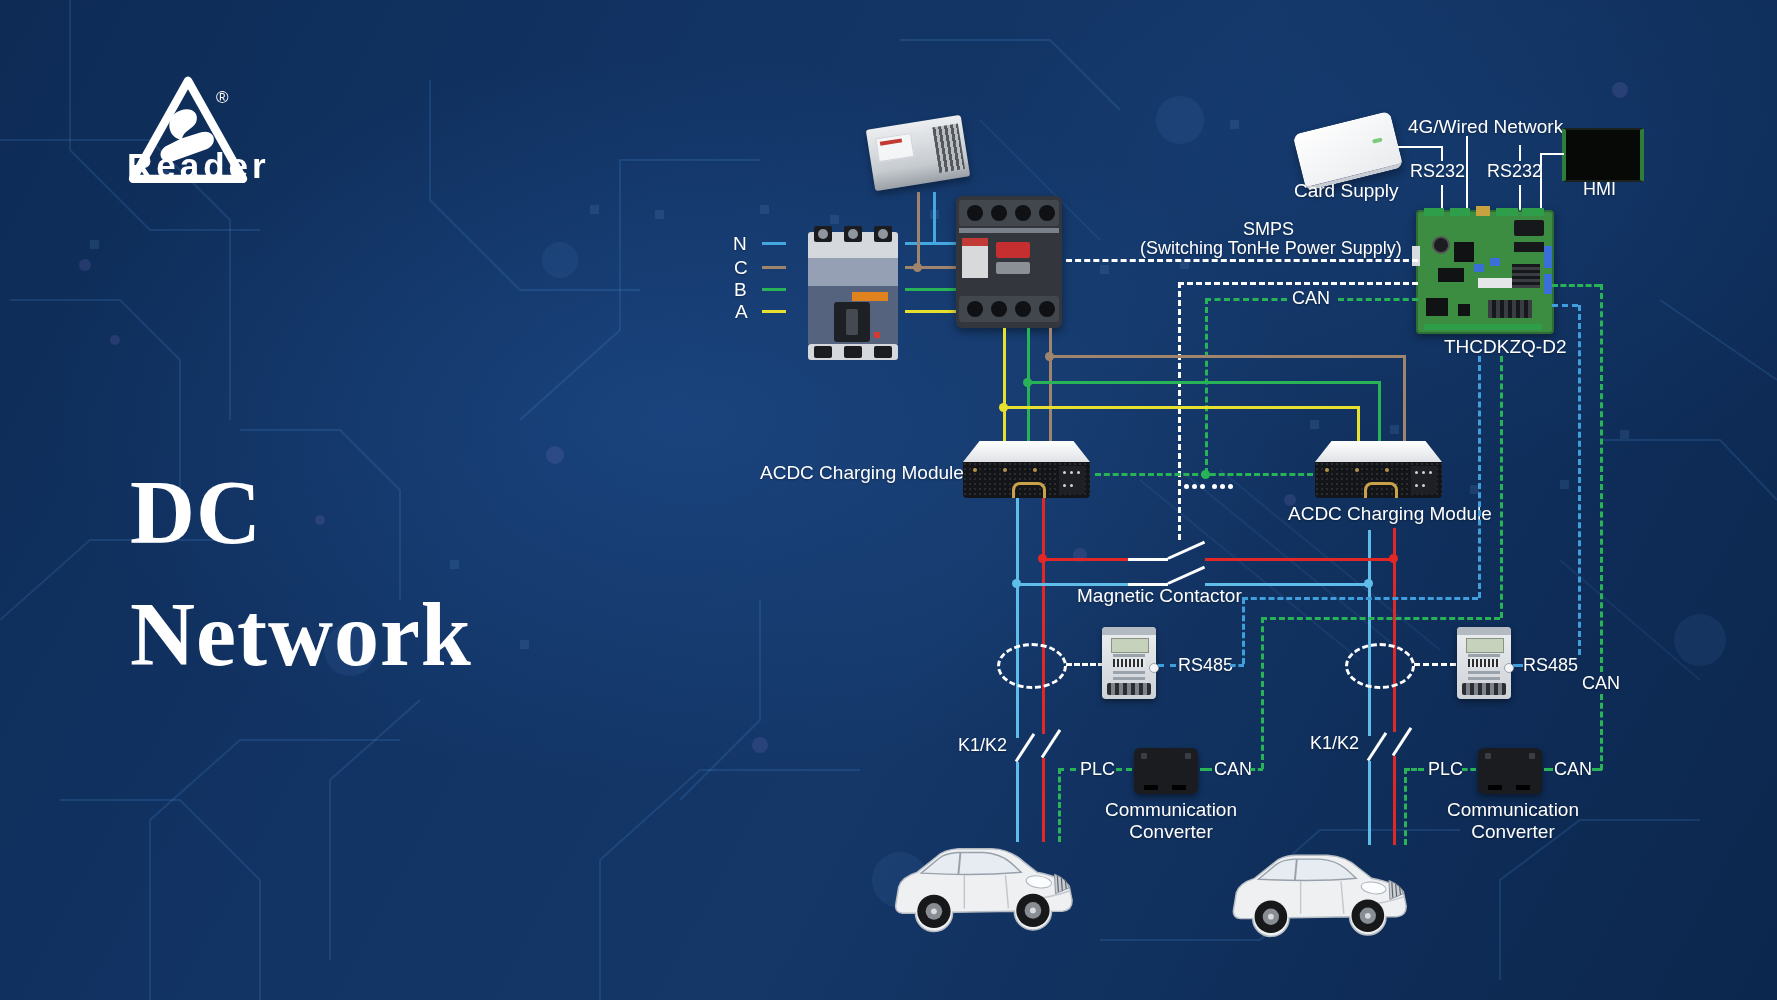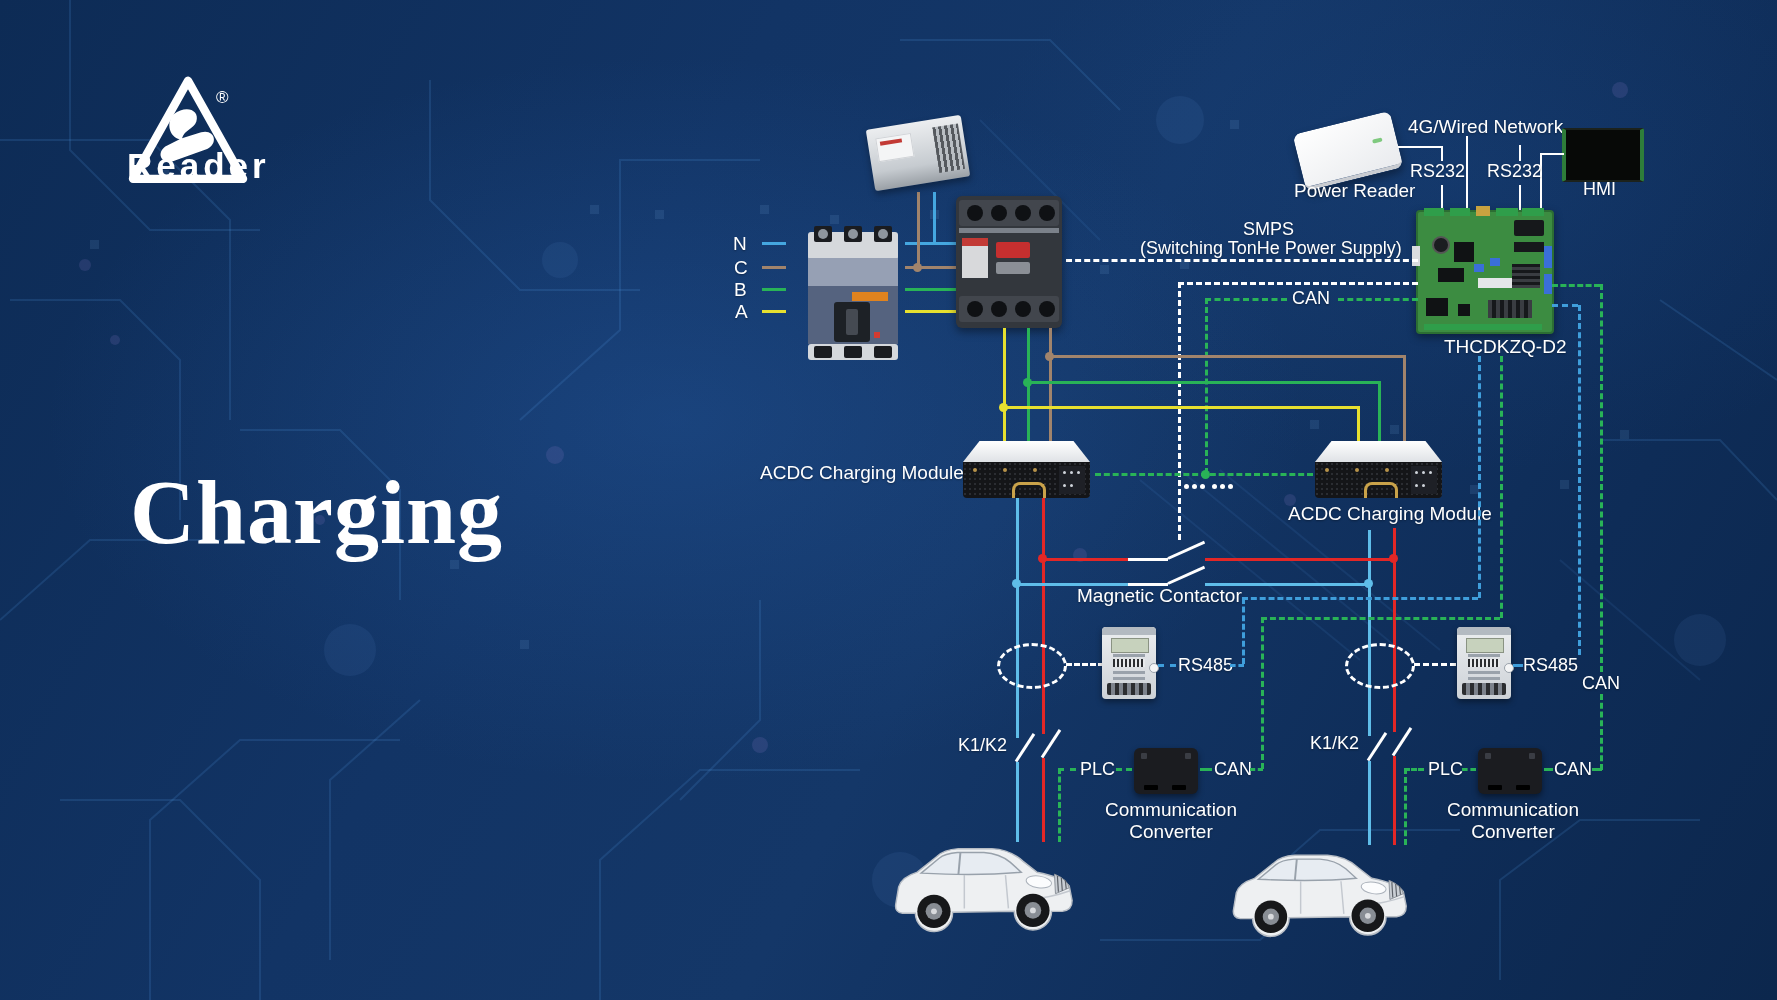--- a/index.html
+++ b/index.html
@@ -172,29 +172,30 @@
   </svg>
 
   <svg width="120" height="110" viewBox="0 0 100 92" style="position:absolute;left:128px;top:76px">
     <path d="M50,4 L96,86 L4,86 Z" fill="none" stroke="#fff" stroke-width="7" stroke-linejoin="round"></path>
     <path d="M38,32 C48,24 60,28 57,38 C55,44 47,45 45,52 L61,47 C72,44 76,56 66,61 L38,71 C28,74 23,65 31,59 L43,53 C35,51 31,40 38,32 Z" fill="#fff"></path>
   </svg>
   <div class="reg">®</div>
   <div class="logo-text">Reader</div>
 
   <div class="title">
-    <div>Charging</div>
+    <div>DC</div>
+    <div>Network</div>
   </div>
 
   <div class="lbl" style="left:1408px;top:116px">4G/Wired Network</div>
 
   <div class="cardreader">
     <div style="position:absolute;right:14px;top:24px;width:10px;height:4px;background:#7fc97f;border-radius:2px"></div>
   </div>
-  <div class="lbl" style="left:1294px;top:180px">Power Reader</div>
+  <div class="lbl" style="left:1294px;top:180px">Card Supply</div>
   <div class="hmi"></div>
   <div class="lbl smalltext" style="left:1583px;top:179px">HMI</div>
 
   <div class="hl thin c-w" style="left:1398px;top:146px;width:44px"></div>
   <div class="vl vthin c-w" style="left:1441px;top:146px;height:15px"></div>
   <div class="vl vthin c-w" style="left:1441px;top:185px;height:27px"></div>
   <div class="vl vthin c-w" style="left:1466px;top:136px;height:76px"></div>
   <div class="vl vthin c-w" style="left:1519px;top:145px;height:16px"></div>
   <div class="vl vthin c-w" style="left:1519px;top:185px;height:27px"></div>
   <div class="hl thin c-w" style="left:1540px;top:153px;width:24px"></div>

